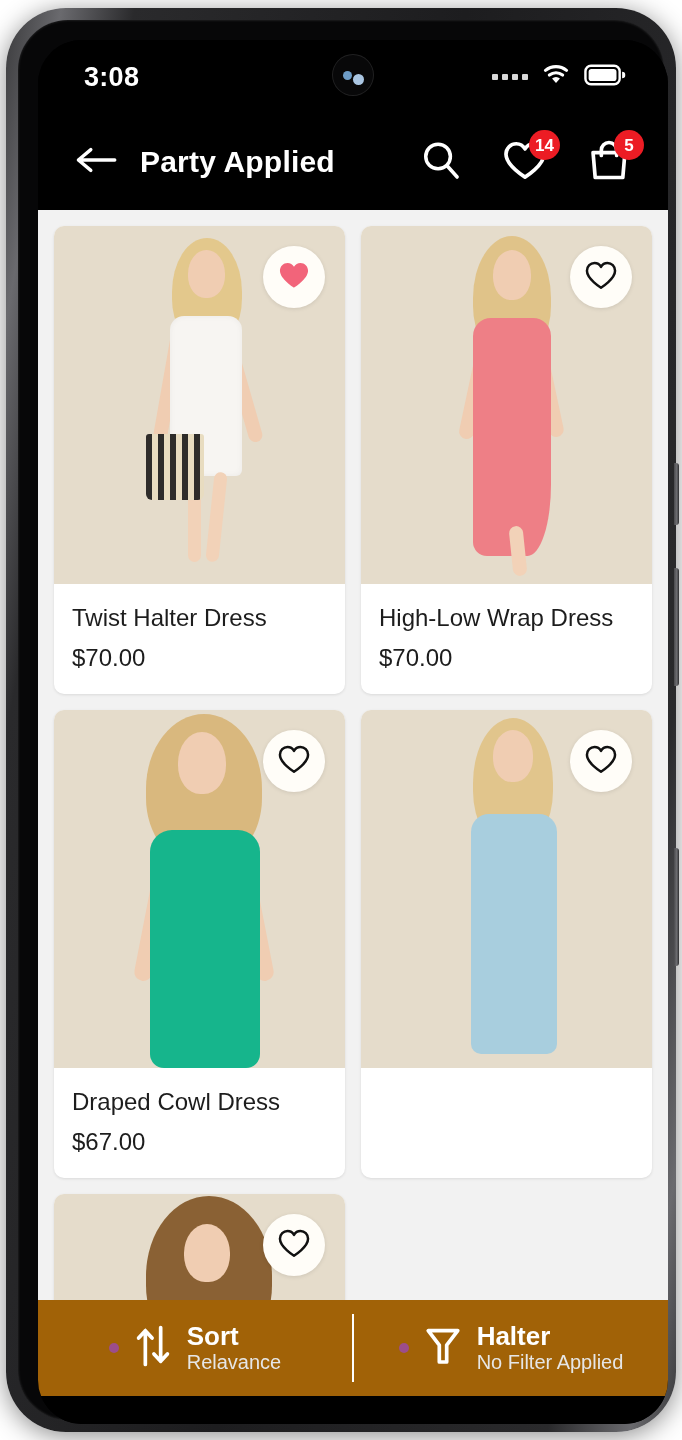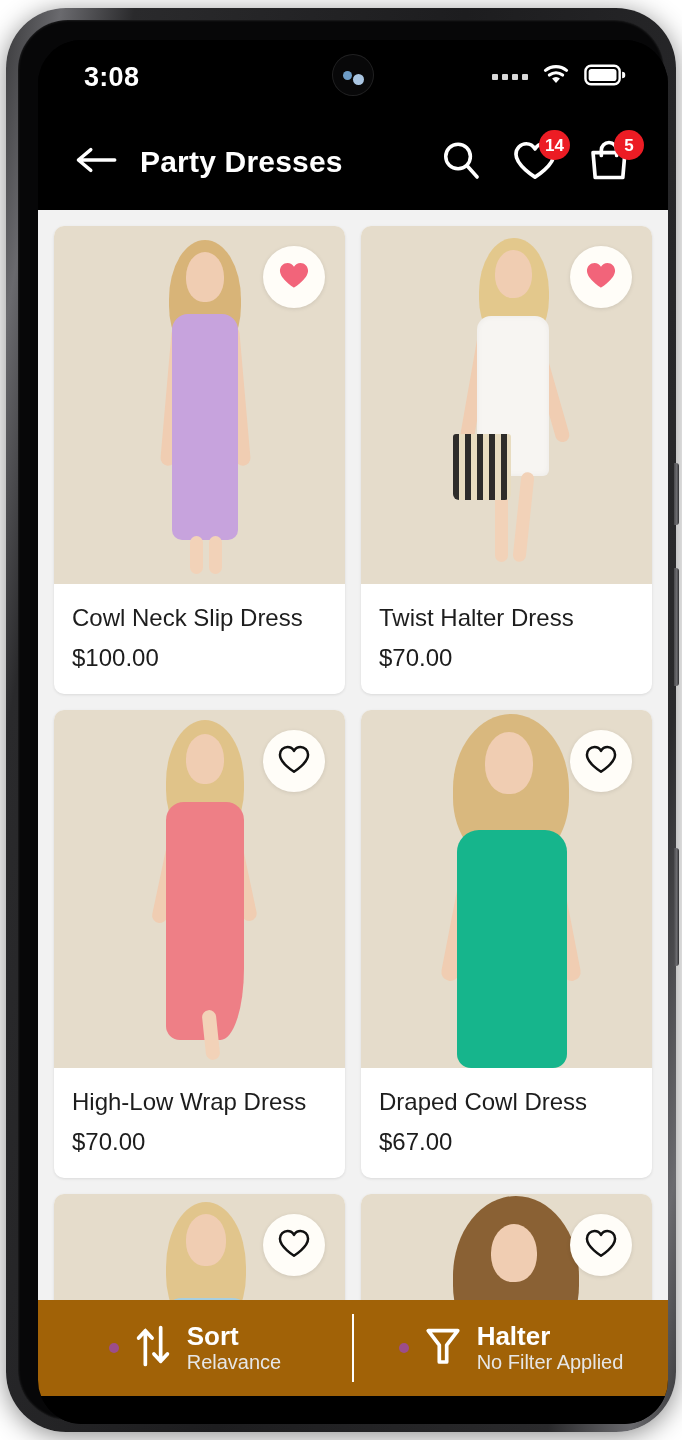--- a/index.html
+++ b/index.html
@@ -93,21 +93,21 @@
     gap: 18px;
   }
   .back-btn { width: 52px; height: 52px; display: flex; align-items: center; justify-content: center; }
   .app-title {
     color: #fff;
     font-size: 30px;
     font-weight: bold;
     letter-spacing: .2px;
     flex: 1;
   }
-  .app-actions { display: flex; align-items: center; gap: 24px; }
+  .app-actions { display: flex; align-items: center; gap: 34px; }
   .action-btn { position: relative; width: 50px; height: 50px; display: flex; align-items: center; justify-content: center; }
   .badge {
     position: absolute;
     top: -7px; right: -10px;
     min-width: 30px; height: 30px;
     padding: 0 6px;
     border-radius: 15px;
     background: #ec1c24;
     color: #fff;
     font-size: 17px;
@@ -226,21 +226,21 @@
       </div>
 
       <div class="app-bar">
         <div class="back-btn">
           <span>
             <svg width="44" height="32" viewBox="0 0 34 24">
               <path d="M13 4 L3.4 12 L13 20 M3.4 12 H31.5" stroke="#fff" stroke-width="2.6" fill="none" stroke-linecap="round" stroke-linejoin="round"></path>
             </svg>
           </span>
         </div>
-        <div class="app-title">Party Dresses</div>
+        <div class="app-title">Party Applied</div>
         <div class="app-actions">
           <div class="action-btn">
             <span>
               <svg width="44" height="44" viewBox="0 0 30 30">
                 <circle cx="13" cy="12.6" r="8.4" fill="none" stroke="#fff" stroke-width="2.4"></circle>
                 <path d="M19.3 19.1 L26 26.6" stroke="#fff" stroke-width="2.4" stroke-linecap="round"></path>
               </svg>
             </span>
           </div>
           <div class="action-btn">
@@ -259,44 +259,20 @@
               </svg>
             </span>
             <span class="badge">5</span>
           </div>
         </div>
       </div>
 
       <div class="content">
         <div class="grid">
 
-          <div class="card">
-            <div class="card-img">
-              <div class="figure">
-                <div class="hair" style="left:115px;top:14px;width:72px;height:118px;background:#d8b478;"></div>
-                <div class="face" style="left:132px;top:26px;width:38px;height:50px;"></div>
-                <div class="arm" style="left:112px;top:100px;width:15px;height:140px;transform:rotate(5deg);"></div>
-                <div class="arm" style="left:176px;top:100px;width:15px;height:140px;transform:rotate(-5deg);"></div>
-                <div class="dress" style="left:118px;top:88px;width:66px;height:226px;background:#c7a3dd;border-radius:16px 16px 10px 10px;"></div>
-                <div class="leg" style="left:136px;top:310px;width:13px;height:38px;"></div>
-                <div class="leg" style="left:155px;top:310px;width:13px;height:38px;"></div>
-              </div>
-              <div class="fav">
-                <span>
-                  <svg width="34" height="32" viewBox="0 0 30 28">
-                    <path d="M15 25.2 C15 25.2 2.6 17.6 2.6 10.3 C2.6 6.3 5.7 3.4 9.3 3.4 C11.7 3.4 13.8 4.7 15 6.8 C16.2 4.7 18.3 3.4 20.7 3.4 C24.3 3.4 27.4 6.3 27.4 10.3 C27.4 17.6 15 25.2 15 25.2 Z" fill="#f2647a"></path>
-                  </svg>
-                </span>
-              </div>
-            </div>
-            <div class="card-info">
-              <div class="card-title">Cowl Neck Slip Dress</div>
-              <div class="card-price">$100.00</div>
-            </div>
-          </div>
 
           <div class="card">
             <div class="card-img">
               <div class="figure">
                 <div class="hair" style="left:118px;top:12px;width:70px;height:108px;background:#e3c88c;"></div>
                 <div class="face" style="left:134px;top:24px;width:37px;height:48px;"></div>
                 <div class="arm" style="left:108px;top:100px;width:14px;height:120px;transform:rotate(10deg);"></div>
                 <div class="arm" style="left:180px;top:100px;width:14px;height:118px;transform:rotate(-16deg);"></div>
                 <div class="dress" style="left:116px;top:90px;width:72px;height:160px;background:#f7f5f2;border-radius:14px 14px 6px 6px;box-shadow:inset 0 0 6px rgba(0,0,0,.05);"></div>
                 <div class="leg" style="left:134px;top:246px;width:13px;height:90px;"></div>

